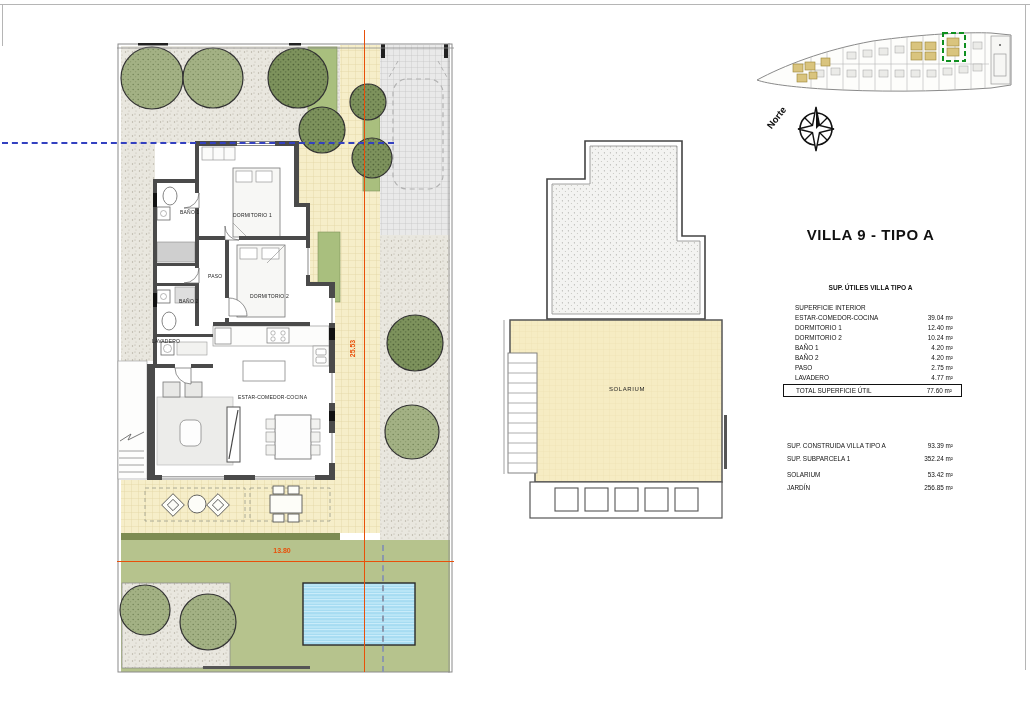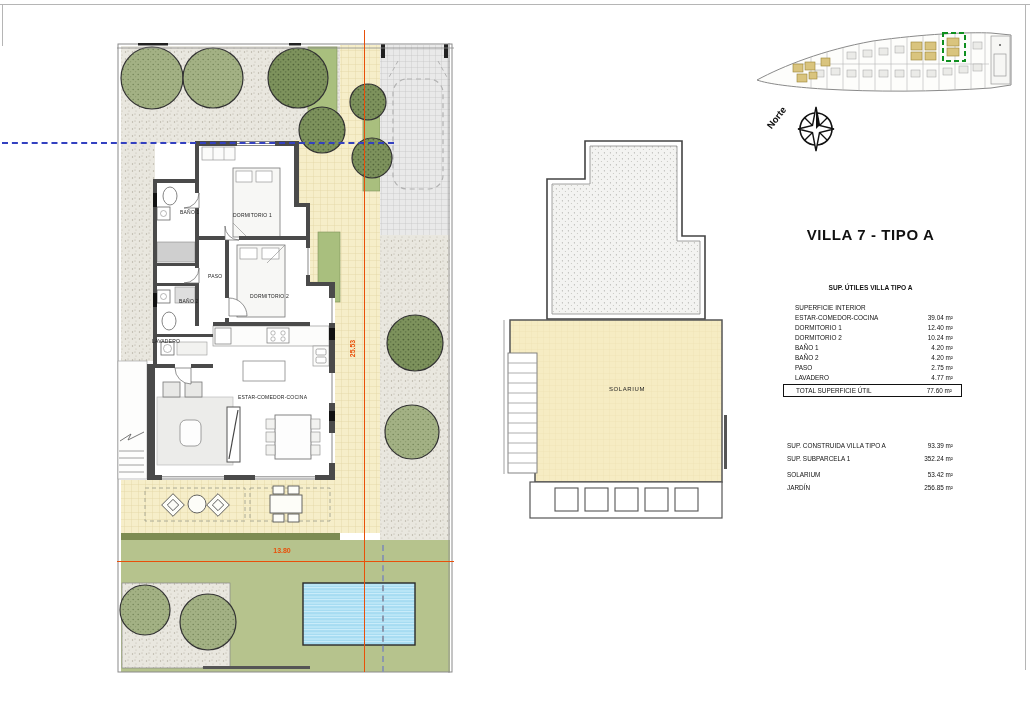--- a/index.html
+++ b/index.html
@@ -346,21 +346,21 @@
   </svg>
 
   <svg class="abs" style="left:784px;top:104px;" width="64" height="52" viewBox="0 0 64 52">
     <circle cx="32" cy="25" r="16" fill="none" stroke="#111" stroke-width="1.6"></circle>
     <path d="M20.7 13.7 L43.3 36.3 M43.3 13.7 L20.7 36.3" stroke="#111" stroke-width="1.3"></path>
     <path d="M32 3 L35.5 21.5 L50 25 L35.5 28.5 L32 47 L28.5 28.5 L14 25 L28.5 21.5 Z" fill="#ffffff" stroke="#111" stroke-width="1.4"></path>
     <path d="M32 3 L35.5 21.5 L32 25 Z" fill="#111"></path>
   </svg>
   <div class="norte">Norte</div>
 
-  <div class="panel-title">VILLA 7 - TIPO A</div>
+  <div class="panel-title">VILLA 9 - TIPO A</div>
   <div class="table-sub">SUP. ÚTILES VILLA TIPO A</div>
 
   <div class="atable">
     <div class="row">
         <span>SUPERFICIE INTERIOR</span>
       </div>
     <div class="row">
         <span>ESTAR-COMEDOR-COCINA</span>
         <span class="val">39.04 m²</span>
       </div>

